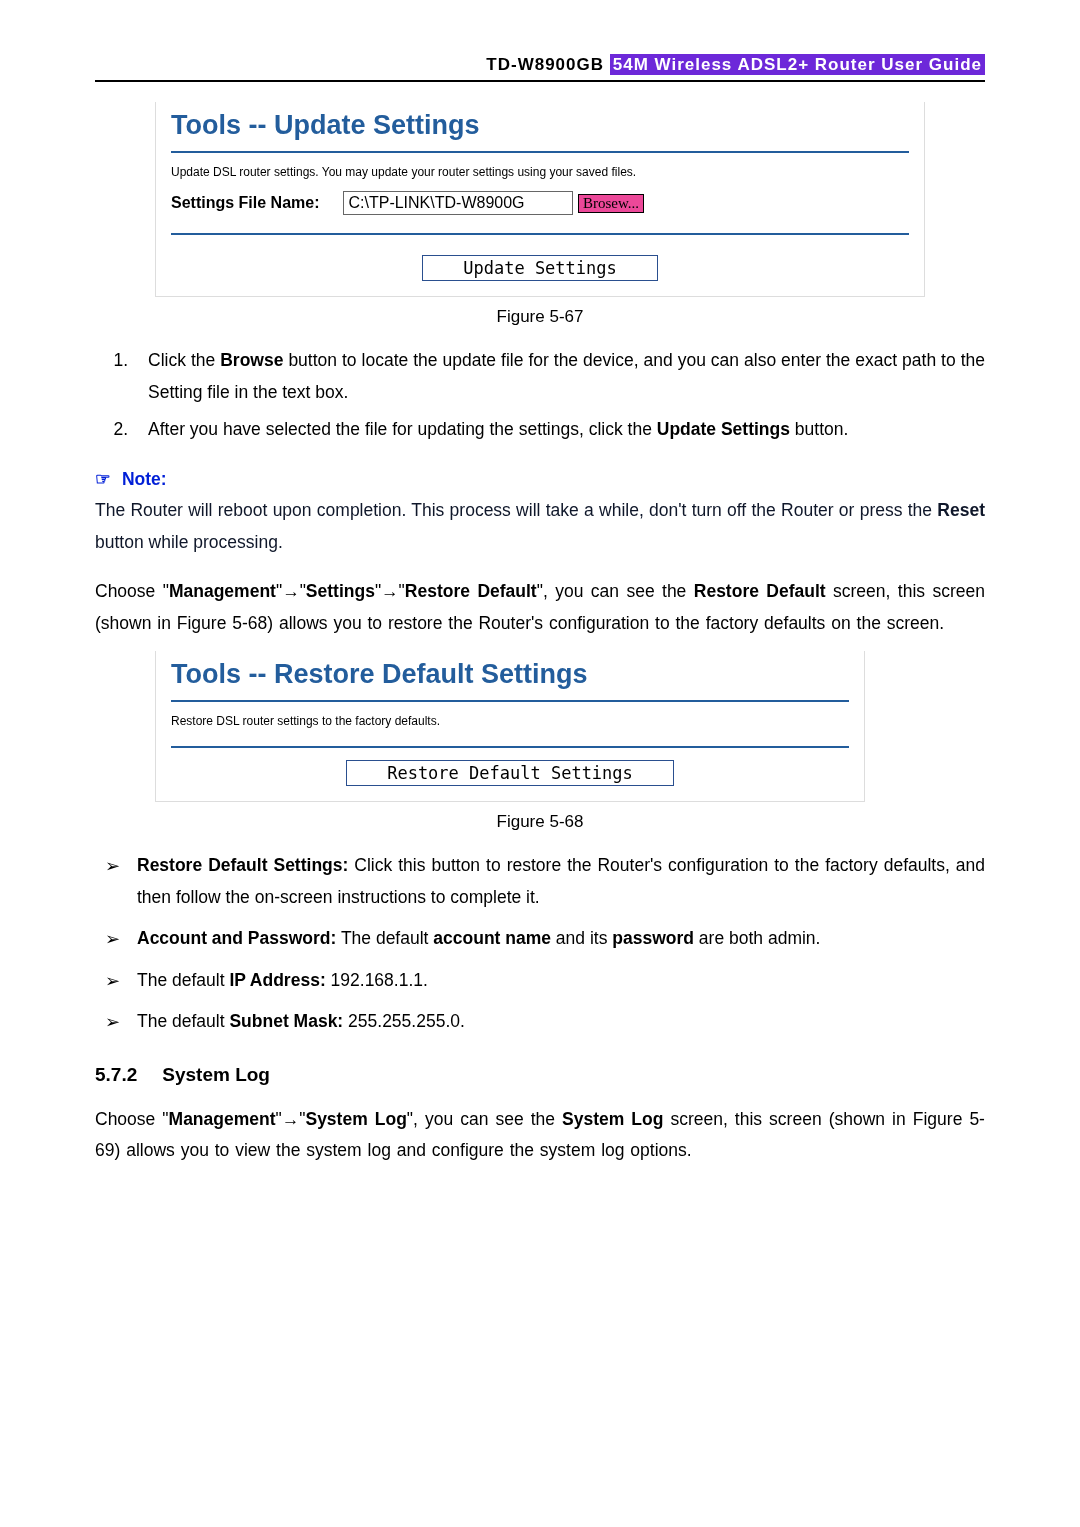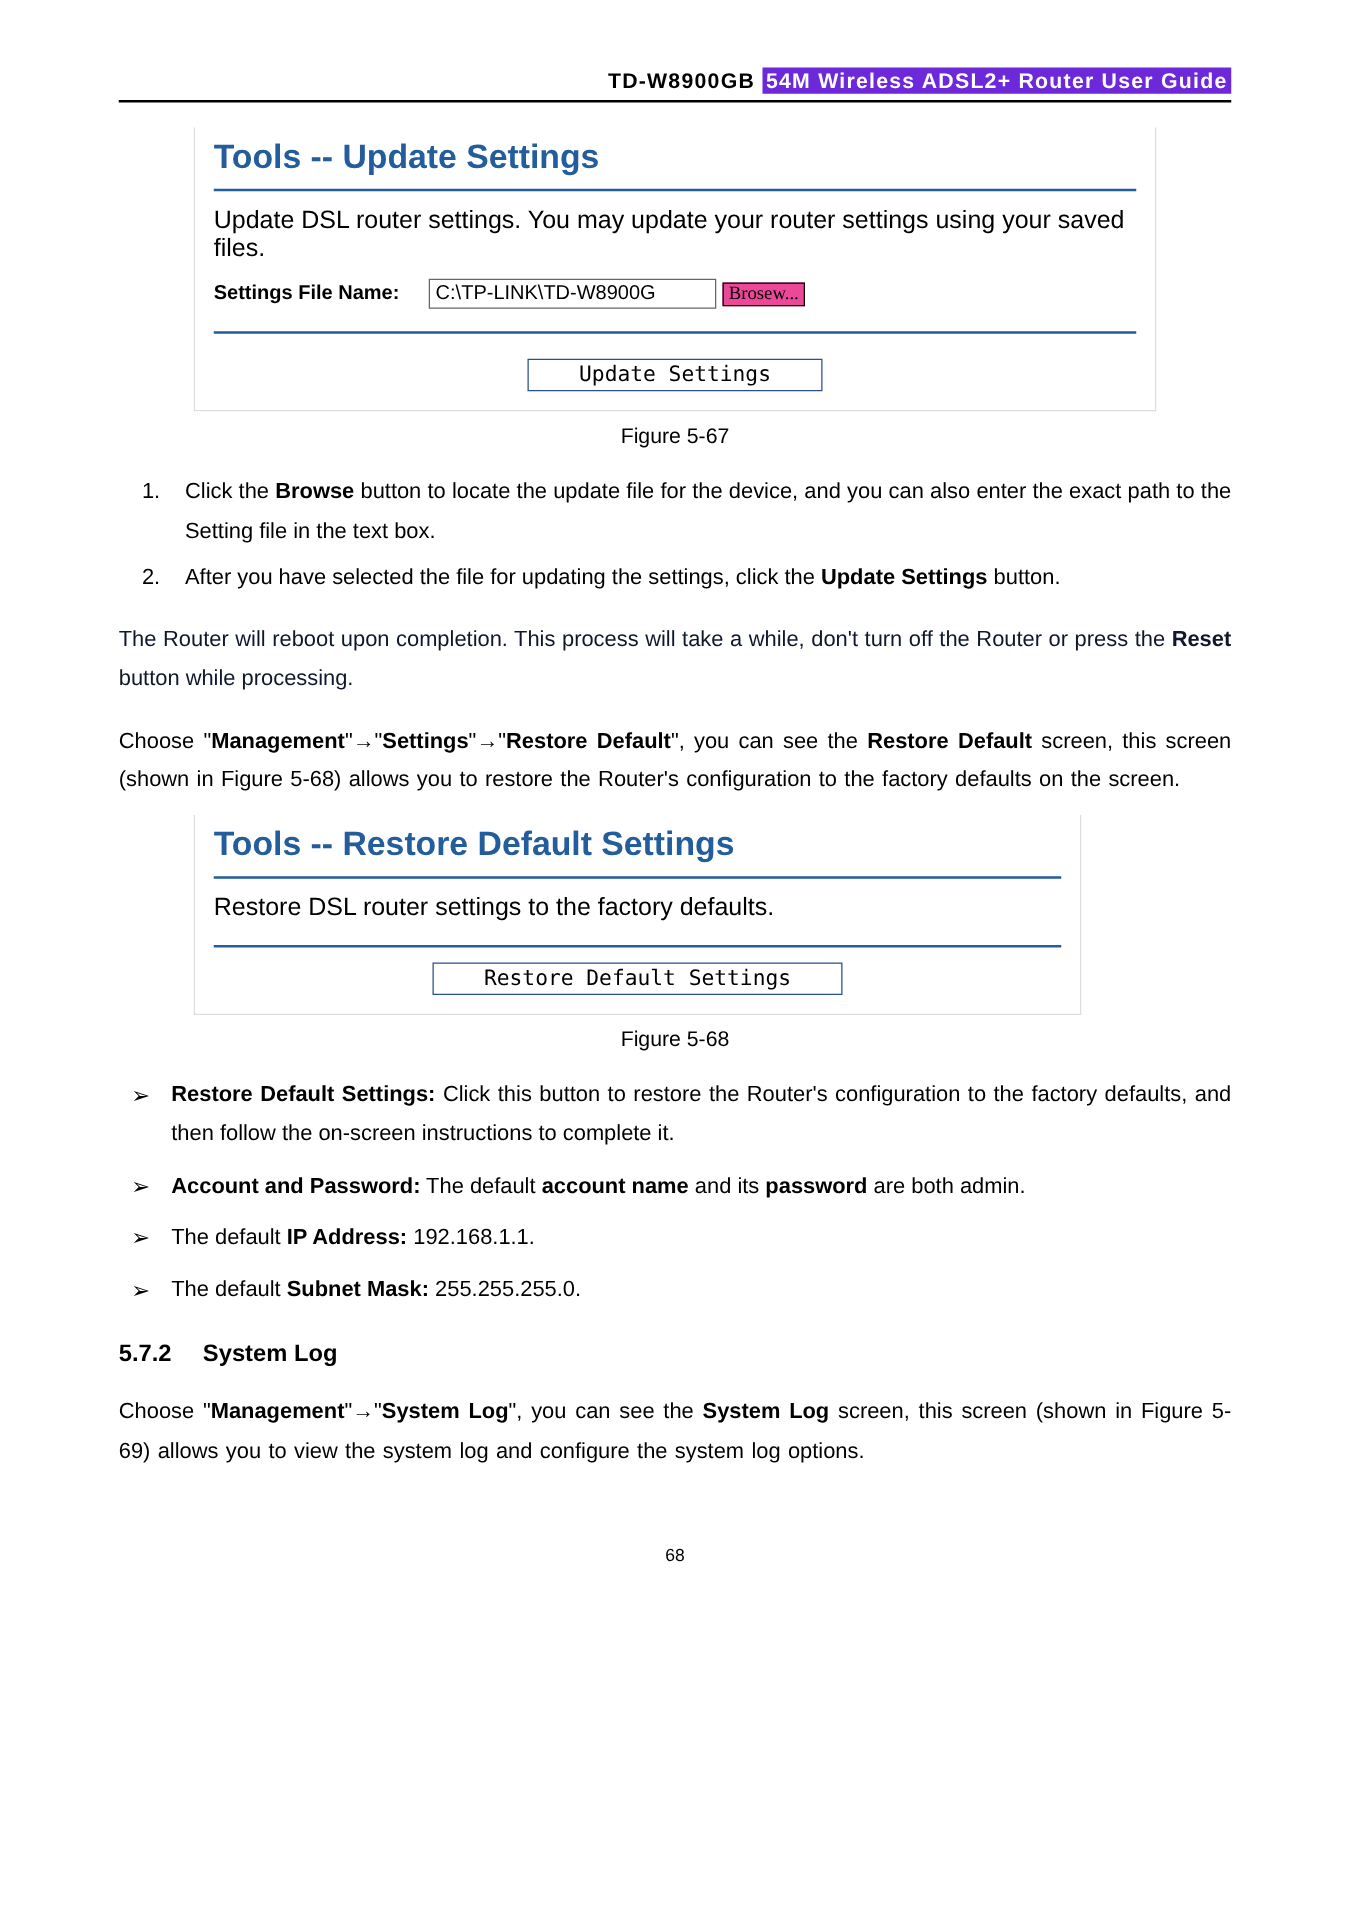--- a/index.html
+++ b/index.html
@@ -41,21 +41,21 @@
     font-size: 27px;
     font-weight: bold;
     padding: 8px 15px 10px;
   }
   .fig-rule {
     border: none;
     border-top: 2px solid #235d9c;
     margin: 0 15px 12px;
   }
   .fig-text {
-    font-size: 20px;
+    font-size: 12px;
     padding: 0 15px 10px;
   }
   .field-row { padding: 2px 15px; display: flex; align-items: center; gap: 24px; }
   .field-label { font-weight: bold; font-size: 16px; }
   .file-input {
     border: 1px solid #666;
     padding: 0 4px;
     font-size: 16px;
     width: 220px;
     height: 22px;
@@ -132,20 +132,24 @@
   <div class="body-text">
     <ol class="steps">
       <li>
         <span>Click the </span><span class="bold">Browse</span><span> button to locate the update file for the device, and you can also enter the exact path to the Setting file in the text box.</span>
       </li>
       <li>
         <span>After you have selected the file for updating the settings, click the </span><span class="bold">Update Settings</span><span> button.</span>
       </li>
     </ol>
 
+    <div class="note-head">
+      <span class="hand-icon">☞</span>
+      <span>Note:</span>
+    </div>
     <div class="note-body">
       <span>The Router will reboot upon completion. This process will take a while, don't turn off the Router or press the </span><span class="bold">Reset</span><span> button while processing.</span>
     </div>
 
     <div class="justify navpath">
       <span>Choose  "</span><span class="bold">Management</span><span>"</span><span>→</span><span>"</span><span class="bold">Settings</span><span>"</span><span>→</span><span>"</span><span class="bold">Restore  Default</span><span>",  you  can  see  the  </span><span class="bold">Restore  Default</span><span> screen, this screen (shown in Figure 5-68) allows you to restore the Router's configuration to the factory defaults on the screen.</span>
     </div>
   </div>
 
   <div class="figure-box figure-box-slim">
@@ -177,14 +181,13 @@
 
     <div class="sec-head">
       <span class="sec-num">5.7.2</span>
       <span>System Log</span>
     </div>
     <div class="justify navpath">
       <span>Choose  "</span><span class="bold">Management</span><span>"</span><span>→</span><span>"</span><span class="bold">System  Log</span><span>",  you  can  see  the  </span><span class="bold">System  Log</span><span>  screen,  this  screen (shown in Figure 5-69) allows you to view the system log and configure the system log options.</span>
     </div>
   </div>
 
-  <div class="page-num">68</div>
 </div>
 
 </body></html>

